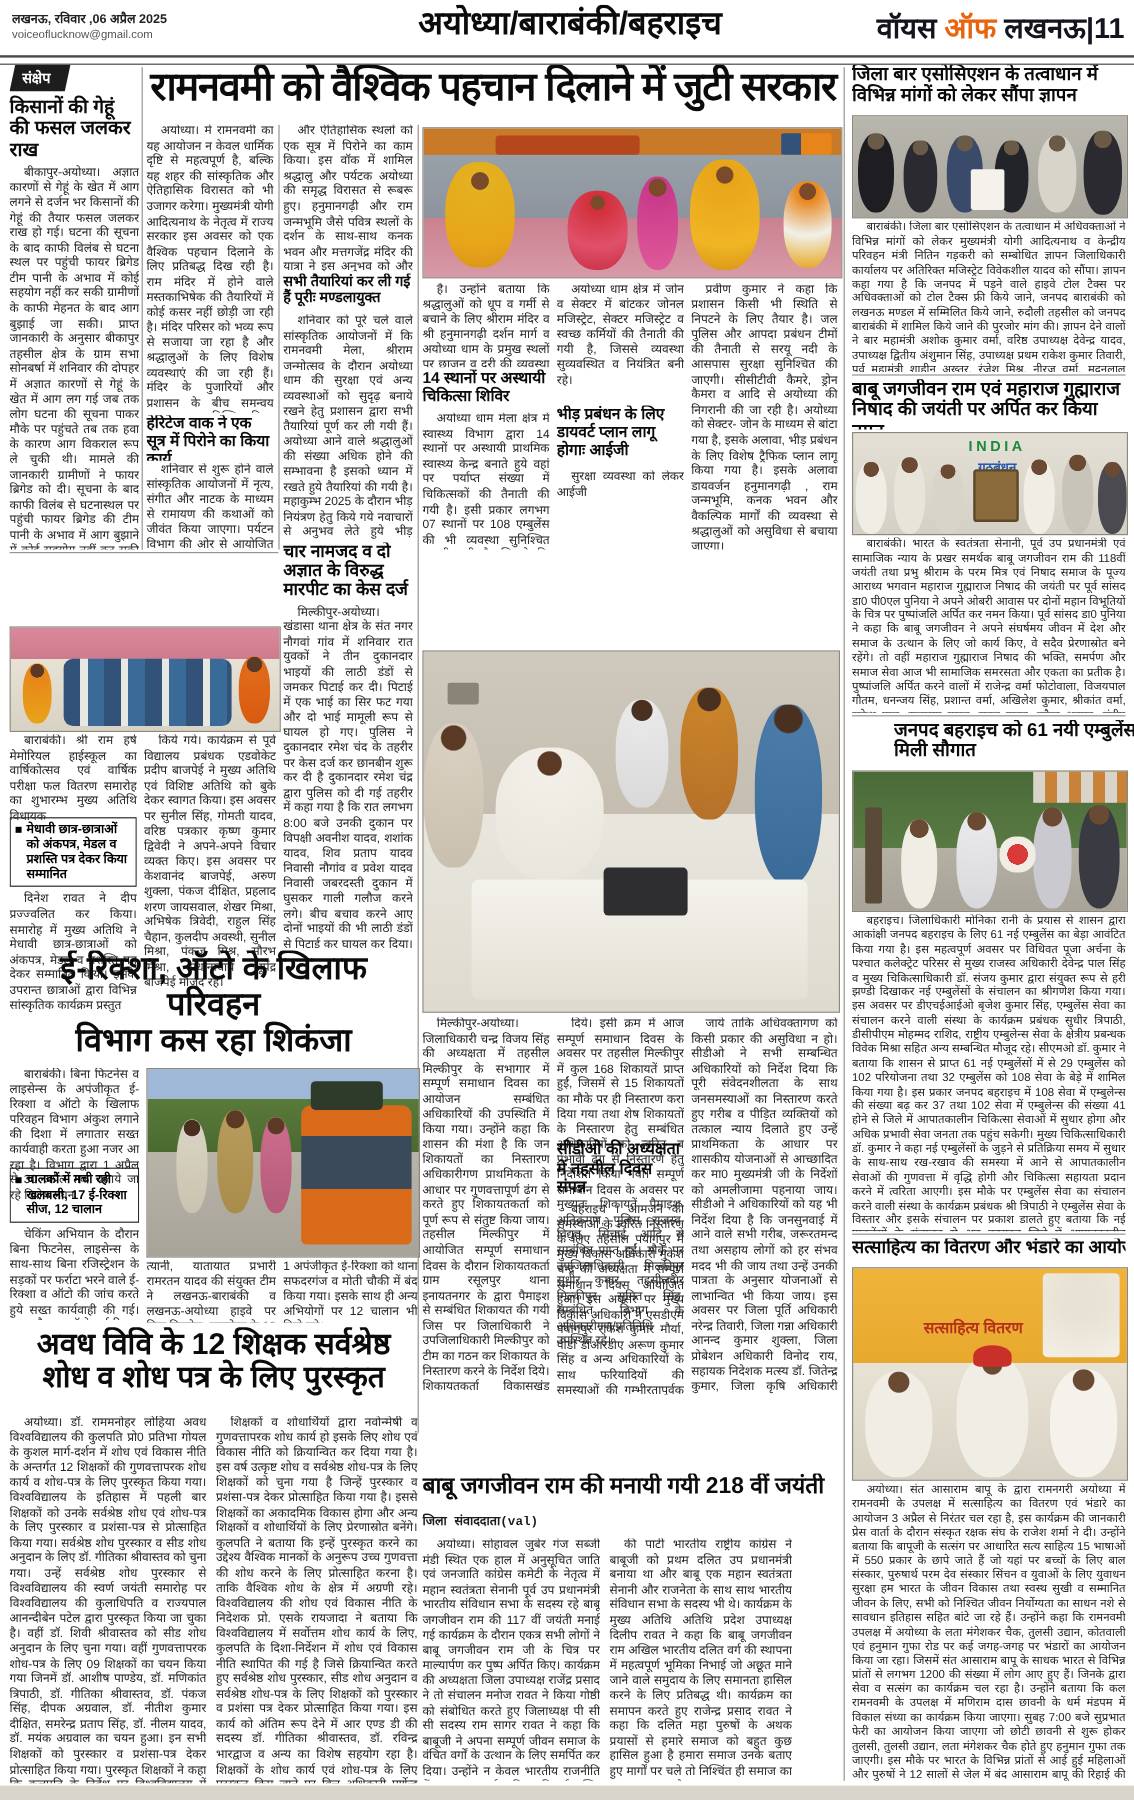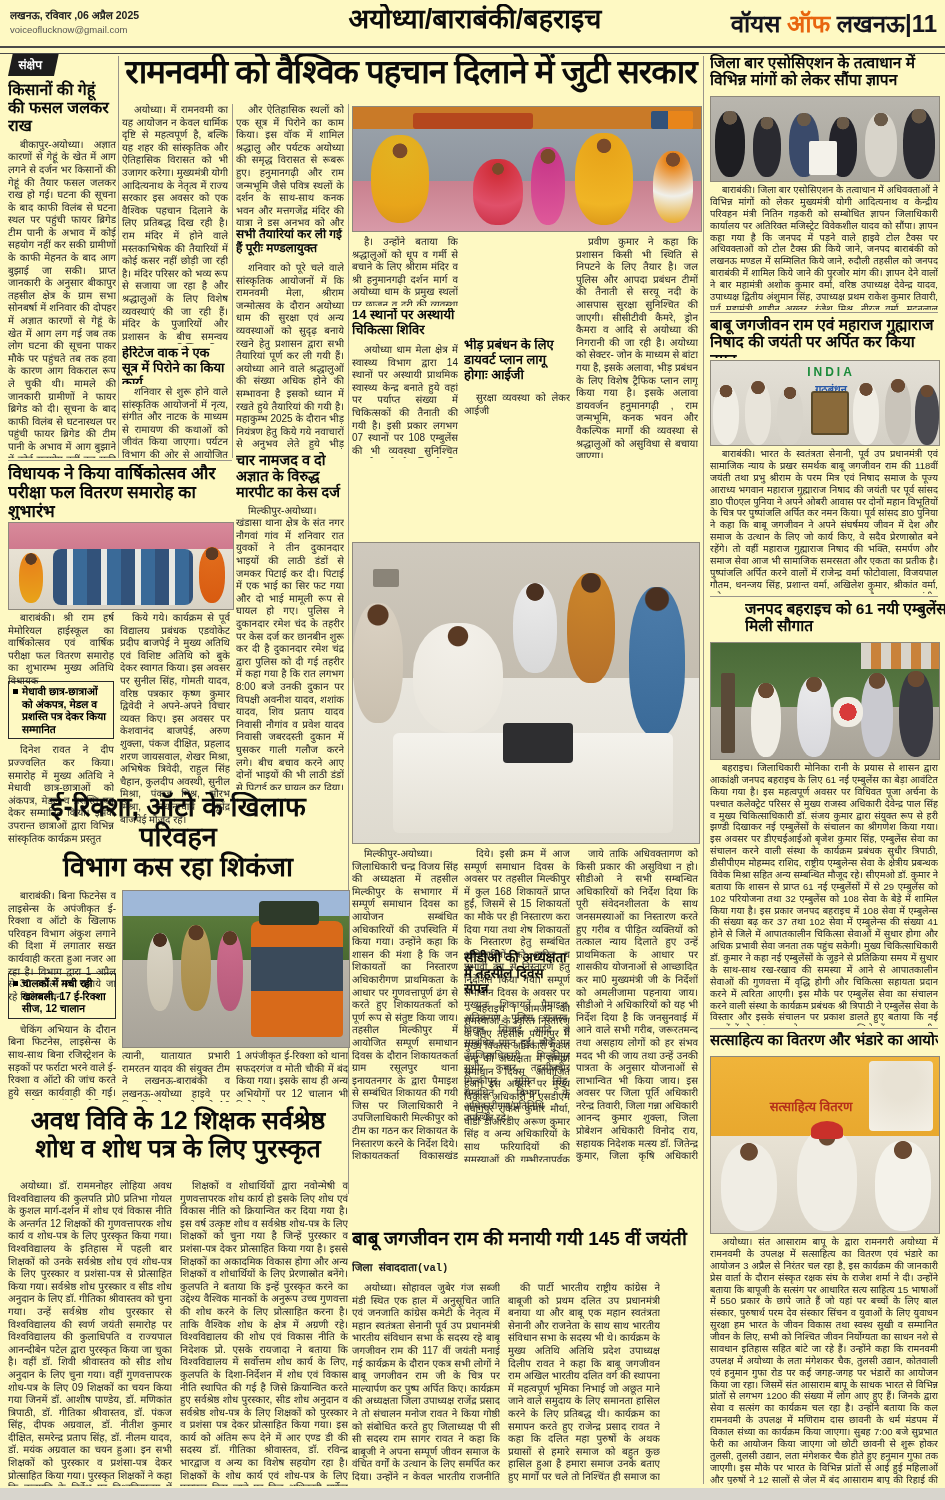--- a/index.html
+++ b/index.html
@@ -1,16 +1,16 @@
 <!DOCTYPE html>
 <html><head>
 <meta charset="utf-8">
 <style>
   html,body{margin:0;padding:0;background:#e9e6df;}
-  #page{position:relative;width:945px;height:1500px;background:#fef9c3;margin:0 auto;
+  #page{position:relative;width:945px;height:1500px;background:#ffffff;margin:0 auto;
         font-family:"Liberation Sans","DejaVu Sans",sans-serif;color:#1c1c1c;overflow:hidden;}
   .abs{position:absolute;overflow:hidden;}
   .body-txt{font-size:10px;line-height:1.26;text-align:justify;color:#242424;text-indent:12px;}
   .body-sm{font-size:9.5px;line-height:1.25;text-align:justify;color:#242424;text-indent:12px;}
   .headline{font-weight:bold;color:#0b0b0b;line-height:1.12;}
   .subhead{font-weight:bold;color:#0b0b0b;line-height:1.15;}
   .vrule{position:absolute;width:1px;background:#9a958c;}
   .hrule{position:absolute;height:1px;background:#9a958c;}
   .boxed{border:1.5px solid #2a2a2a;padding:3px 4px;margin:5px 0;display:flex;gap:4px;}
   .boxed .sq{width:5px;height:5px;background:#000;margin-top:4px;flex:none;}
@@ -76,20 +76,21 @@
     <div class="ph" style="left:222px;top:26px;width:58px;height:92px;background:radial-gradient(circle at 50% 14%,#7a4a2a 0 8%,#e8a51a 9%,#f0b525 70%,#d99417 100%);"></div>
     <div class="ph" style="left:300px;top:44px;width:40px;height:72px;background:radial-gradient(circle at 50% 12%,#7a4a2a 0 10%,#e8851a 11%,#f0f0ea 55%,#e8a51a 100%);"></div>
     <div class="ph" style="left:60px;top:6px;width:120px;height:16px;border-radius:3px;background:#b5471d;"></div>
     <div class="ph" style="right:8px;top:4px;width:42px;height:18px;border-radius:2px;background:linear-gradient(90deg,#32527a 0 40%,#e8851a 40%);"></div>
   </div>
 
   <div class="abs body-txt" style="left:352px;top:236px;width:106px;height:70px;">है। उन्होंने बताया कि श्रद्धालुओं को धूप व गर्मी से बचाने के लिए श्रीराम मंदिर व श्री हनुमानगढ़ी दर्शन मार्ग व अयोध्या धाम के प्रमुख स्थलों पर छाजन व दरी की व्यवस्था हेतु तैयारी की गई है।</div>
   <div class="abs subhead" style="left:352px;top:308px;width:106px;height:34px;font-size:13px;">14 स्थानों पर अस्थायी चिकित्सा शिविर</div>
   <div class="abs body-txt" style="left:352px;top:344px;width:106px;height:114px;">अयोध्या धाम मेला क्षेत्र में स्वास्थ्य विभाग द्वारा 14 स्थानों पर अस्थायी प्राथमिक स्वास्थ्य केन्द्र बनाते हुये वहां पर पर्याप्त संख्या में चिकित्सकों की तैनाती की गयी है। इसी प्रकार लगभग 07 स्थानों पर 108 एम्बुलेंस की भी व्यवस्था सुनिश्चित करायी गयी है, जिससे कि आकस्मिक स्थिति में इनका तत्काल उपयोग किया जा सके।</div>
 
+  <div class="abs body-txt" style="left:464px;top:236px;width:106px;height:100px;">अयोध्या धाम क्षेत्र में जोन व सेक्टर में बांटकर जोनल मजिस्ट्रेट, सेक्टर मजिस्ट्रेट व स्वच्छ कर्मियों की तैनाती की गयी है, जिससे व्यवस्था सुव्यवस्थित व नियंत्रित बनी रहे।</div>
   <div class="abs subhead" style="left:464px;top:338px;width:106px;height:52px;font-size:13px;">भीड़ प्रबंधन के लिए डायवर्ट प्लान लागू होगाः आईजी</div>
   <div class="abs body-txt" style="left:464px;top:392px;width:106px;height:66px;">सुरक्षा व्यवस्था को लेकर आईजी</div>
 
   <div class="abs body-txt" style="left:576px;top:236px;width:122px;height:222px;">प्रवीण कुमार ने कहा कि प्रशासन किसी भी स्थिति से निपटने के लिए तैयार है। जल पुलिस और आपदा प्रबंधन टीमों की तैनाती से सरयू नदी के आसपास सुरक्षा सुनिश्चित की जाएगी। सीसीटीवी कैमरे, ड्रोन कैमरा व आदि से अयोध्या की निगरानी की जा रही है। अयोध्या को सेक्टर- जोन के माध्यम से बांटा गया है, इसके अलावा, भीड़ प्रबंधन के लिए विशेष ट्रैफिक प्लान लागू किया गया है। इसके अलावा डायवर्जन हनुमानगढ़ी , राम जन्मभूमि, कनक भवन और वैकल्पिक मार्गों की व्यवस्था से श्रद्धालुओं को असुविधा से बचाया जाएगा।</div>
 
   <div class="abs" style="left:236px;top:452px;width:108px;height:338px;">
     <div class="headline" style="font-size:14.5px;margin-bottom:4px;">चार नामजद व दो अज्ञात के विरुद्ध मारपीट का केस दर्ज</div>
     <div class="body-txt" style="height:262px;">मिल्कीपुर-अयोध्या। खंडासा थाना क्षेत्र के संत नगर नौगवां गांव में शनिवार रात युवकों ने तीन दुकानदार भाइयों की लाठी डंडों से जमकर पिटाई कर दी। पिटाई में एक भाई का सिर फट गया और दो भाई मामूली रूप से घायल हो गए। पुलिस ने दुकानदार रमेश चंद के तहरीर पर केस दर्ज कर छानबीन शुरू कर दी है दुकानदार रमेश चंद्र द्वारा पुलिस को दी गई तहरीर में कहा गया है कि रात लगभग 8:00 बजे उनकी दुकान पर विपक्षी अवनीश यादव, शशांक यादव, शिव प्रताप यादव निवासी नौगांव व प्रवेश यादव निवासी जबरदस्ती दुकान में घुसकर गाली गलौज करने लगे। बीच बचाव करने आए दोनों भाइयों की भी लाठी डंडों से पिटाई कर घायल कर दिया। घायलों को उपचार हेतु अस्पताल में भर्ती कराया गया है। पुलिस मामले की छानबीन कर रही है।</div>
   </div>
 
@@ -105,21 +106,20 @@
   </div>
   <div class="abs body-txt" style="left:352px;top:848px;width:106px;height:314px;">मिल्कीपुर-अयोध्या। जिलाधिकारी चन्द्र विजय सिंह की अध्यक्षता में तहसील मिल्कीपुर के सभागार में सम्पूर्ण समाधान दिवस का आयोजन सम्बंधित अधिकारियों की उपस्थिति में किया गया। उन्होंने कहा कि शासन की मंशा है कि जन शिकायतों का निस्तारण अधिकारीगण प्राथमिकता के आधार पर गुणवत्तापूर्ण ढंग से करते हुए शिकायतकर्ता को पूर्ण रूप से संतुष्ट किया जाय। तहसील मिल्कीपुर में आयोजित सम्पूर्ण समाधान दिवस के दौरान शिकायतकर्ता ग्राम रसूलपुर थाना इनायतनगर के द्वारा पैमाइश से सम्बंधित शिकायत की गयी जिस पर जिलाधिकारी ने उपजिलाधिकारी मिल्कीपुर को टीम का गठन कर शिकायत के निस्तारण करने के निर्देश दिये। शिकायतकर्ता विकासखंड अमानीगंज के ग्राम पालपुर में अवैध कब्जे को लेकर हटवाने के सम्बंध में प्रार्थना पत्र दिया गया, जिस पर जिलाधिकारी ने एसडीएम मिल्कीपुर को तत्काल संज्ञान लेते हुए कार्यवाही कर निस्तारण करने के निर्देश दिये। इसी क्रम में विकासखण्ड मिल्कीपुर के ग्राम पंचायत इनायतनगर में प्रार्थी द्वारा श्रेणी 6 की भूमि पर स्थित देवस्थान/शिवलिंग पर कराये जा रहे अतिक्रमण को हटवाने के सम्बंध में प्रार्थना पत्र दिया गया है जिस पर उपजिलाधिकारी मिल्कीपुर को नियमानुसार कार्यवाही करने के निर्देश दिये।</div>
   <div class="abs" style="left:464px;top:848px;width:106px;height:314px;">
     <div class="body-txt" style="height:96px;">दिये। इसी क्रम में आज सम्पूर्ण समाधान दिवस के अवसर पर तहसील मिल्कीपुर में कुल 168 शिकायतें प्राप्त हुईं, जिसमें से 15 शिकायतों का मौके पर ही निस्तारण करा दिया गया तथा शेष शिकायतों के निस्तारण हेतु सम्बंधित अधिकारियों को त्वरित व प्रभावी ढंग से निस्तारण हेतु निर्देशित किया गया। सम्पूर्ण समाधान दिवस के अवसर पर मुख्यतः शिकायतें पैमाइश, अतिक्रमण, पुलिस, राजस्व, विद्युत, सिंचाई आदि से सम्बंधित प्राप्त हुईं। मौके पर उपजिलाधिकारी मिल्कीपुर सुधीर कुमार, तहसीलदार मिल्कीपुर सुमित सिंह, सम्बंधित विभाग के अधिकारीगण/प्रतिनिधि उपस्थित रहे।</div>
     <div class="subhead" style="font-size:13.5px;margin:6px 0;">सीडीओ की अध्यक्षता में तहसील दिवस संपन्न</div>
     <div class="body-txt" style="height:168px;">बहराइच । आमजन की समस्याओं के त्वरित निस्तारण के लिए तहसील पयागपुर में मुख्य विकास अधिकारी मुकेश चन्द्र की अध्यक्षता में सम्पूर्ण समाधान दिवस आयोजित हुआ। इस अवसर पर मुख्य विकास अधिकारी ने एसडीएम पयागपुर राकेश कुमार मौर्या, पीडी डीआरडीए अरूण कुमार सिंह व अन्य अधिकारियों के साथ फरियादियों की समस्याओं की गम्भीरतापूर्वक सुनवाई की और निस्तारण के लिए सम्बंधित अधिकारियों को आवश्यक दिशा निर्देश दिये। सम्पूर्ण समाधान दिवस के दौरान तहसील अधिवक्ता संघ के प्रतिनिधि मण्डल ने सीडीओ से भेंट</div>
   </div>
   <div class="abs body-txt" style="left:576px;top:848px;width:122px;height:314px;">जाये ताकि अधिवक्तागण को किसी प्रकार की असुविधा न हो। सीडीओ ने सभी सम्बन्धित अधिकारियों को निर्देश दिया कि पूरी संवेदनशीलता के साथ जनसमस्याओं का निस्तारण करते हुए गरीब व पीड़ित व्यक्तियों को तत्काल न्याय दिलाते हुए उन्हें प्राथमिकता के आधार पर शासकीय योजनाओं से आच्छादित कर मा0 मुख्यमंत्री जी के निर्देशों को अमलीजामा पहनाया जाय। सीडीओ ने अधिकारियों को यह भी निर्देश दिया है कि जनसुनवाई में आने वाले सभी गरीब, जरूरतमन्द तथा असहाय लोगों को हर संभव मदद भी की जाय तथा उन्हें उनकी पात्रता के अनुसार योजनाओं से लाभान्वित भी किया जाय। इस अवसर पर जिला पूर्ति अधिकारी नरेन्द्र तिवारी, जिला गन्ना अधिकारी आनन्द कुमार शुक्ला, जिला प्रोबेशन अधिकारी विनोद राय, सहायक निदेशक मत्स्य डॉ. जितेन्द्र कुमार, जिला कृषि अधिकारी सूबेदार यादव, जिला समाज कल्याण अधिकारी श्रद्धा पाण्डेय सहित अन्य जिला स्तरीय अधिकारी, सम्बन्धित खण्ड विकास अधिकारी, तहसीलदार, सीडीपीओ व थानाध्यक्ष सहित अन्य अधिकारी मौजूद रहे। उल्लेखनीय है कि तहसील कैसरगंज में अपर जिलाधिकारी गौरव रंजन श्रीवास्तव की अध्यक्षता में आयोजित सम्पूर्ण समाधान दिवस में प्राप्त हुए 75 प्रार्थना-पत्र के सापेक्ष 08, पयागपुर में प्राप्त 83 प्रार्थना पत्रों के सापेक्ष 04, तहसील सदर बहराइच में प्राप्त 16 के सापेक्ष 02, मिहींपुरवा (मोतीपुर) में प्राप्त 17, महसी में प्राप्त 25 के सापेक्ष 03 व नानपारा में प्राप्त 24 प्रार्थना-पत्रों के सापेक्ष 05 का मौके पर निस्तारण किया गया।</div>
 
   <div class="hrule" style="left:8px;top:460px;width:224px;"></div>
-  <div class="abs headline" style="left:8px;top:464px;width:224px;height:56px;font-size:17px;">विधायक ने किया वार्षिकोत्सव और  परीक्षा फल वितरण समारोह का शुभारंभ</div>
   <div class="photo" style="left:8px;top:522px;width:224px;height:86px;background:linear-gradient(180deg,#d88a9a 0%,#cf7a8e 30%,#e8e2d4 30%,#d8d2c4 100%);">
     <div class="ph" style="left:10px;top:30px;width:24px;height:50px;background:radial-gradient(circle at 50% 12%,#5a3a24 0 12%,#e8851a 13%,#e8a51a 100%);"></div>
     <div class="ph" style="left:44px;top:26px;width:140px;height:56px;border-radius:8px;background:repeating-linear-gradient(90deg,#32527a 0 14px,#e8e8e2 14px 20px,#3a6a98 20px 34px);"></div>
     <div class="ph" style="left:190px;top:24px;width:26px;height:56px;background:radial-gradient(circle at 50% 12%,#5a3a24 0 12%,#e06a1a 13%,#d85a10 100%);"></div>
   </div>
   <div class="abs" style="left:8px;top:612px;width:106px;height:272px;">
     <div class="body-txt" style="height:64px;">बाराबंकी। श्री राम हर्ष मेमोरियल हाईस्कूल का वार्षिकोत्सव एवं वार्षिक परीक्षा फल वितरण समारोह का शुभारम्भ मुख्य अतिथि विधायक</div>
     <div class="boxed">
         <span class="sq"></span>
         <span class="bx-t">मेधावी छात्र-छात्राओं को अंकपत्र, मेडल व प्रशस्ति पत्र देकर किया सम्मानित</span>
@@ -150,21 +150,21 @@
   <div class="abs body-txt" style="left:122px;top:1050px;width:108px;height:52px;text-indent:0;">त्यानी, यातायात प्रभारी रामरतन यादव की संयुक्त टीम ने लखनऊ-बाराबंकी व लखनऊ-अयोध्या हाइवे पर बिना फिटनेस, लाइसेन्स के 16 ई-रिक्शा व</div>
   <div class="abs body-txt" style="left:236px;top:1050px;width:112px;height:52px;text-indent:0;">1 अपंजीकृत ई-रिक्शा को थाना सफदरगंज व मोती चौकी में बंद किया गया। इसके साथ ही अन्य अभियोगों पर 12 चालान भी किये गये।</div>
 
   <div class="abs center" style="left:8px;top:1106px;width:340px;height:70px;">
     <div class="headline" style="font-size:25px;">अवध विवि के 12 शिक्षक सर्वश्रेष्ठ</div>
     <div class="headline" style="font-size:25px;">शोध व शोध पत्र के लिए पुरस्कृत</div>
   </div>
   <div class="abs body-txt" style="left:8px;top:1180px;width:164px;height:306px;">अयोध्या।  डॉ. राममनोहर लोहिया अवध विश्वविद्यालय की कुलपति प्रो0 प्रतिभा गोयल के कुशल मार्ग-दर्शन में शोध एवं विकास नीति के अन्तर्गत 12 शिक्षकों की गुणवत्तापरक शोध कार्य व शोध-पत्र के लिए पुरस्कृत किया गया। विश्वविद्यालय के इतिहास में पहली बार शिक्षकों को उनके सर्वश्रेष्ठ शोध एवं शोध-पत्र के लिए पुरस्कार व प्रशंसा-पत्र से प्रोत्साहित किया गया। सर्वश्रेष्ठ शोध पुरस्कार व सीड शोध अनुदान के लिए डॉ. गीतिका श्रीवास्तव को चुना गया। उन्हें सर्वश्रेष्ठ शोध पुरस्कार से विश्वविद्यालय की स्वर्ण जयंती समारोह पर विश्वविद्यालय की कुलाधिपति व राज्यपाल आनन्दीबेन पटेल द्वारा पुरस्कृत किया जा चुका है। वहीं डॉ. शिवी श्रीवास्तव को सीड शोध अनुदान के लिए चुना गया। वहीं गुणवत्तापरक शोध-पत्र के लिए 09 शिक्षकों का चयन किया गया जिनमें डॉ. आशीष पाण्डेय, डॉ. मणिकांत त्रिपाठी, डॉ. गीतिका श्रीवास्तव, डॉ. पंकज सिंह, दीपक अग्रवाल, डॉ. नीतीश कुमार दीक्षित, समरेन्द्र प्रताप सिंह, डॉ. नीलम यादव, डॉ. मयंक अग्रवाल का चयन हुआ। इन सभी शिक्षकों को पुरस्कार व प्रशंसा-पत्र देकर प्रोत्साहित किया गया। पुरस्कृत शिक्षकों ने कहा कि कुलपति के निर्देश पर विश्वविद्यालय में शोध एवं विकास नीति पिछले वर्ष प्रभावी की गई है। इसके क्रियान्वयन होने से शिक्षकों में अपार हर्ष है। उन्होंने कहा कि अब शोधार्थियों और शिक्षकों में शोध के प्रति रुचि बढ़ेगी। कुलपति प्रो0 गोयल ने बताया कि विश्वविद्यालय के</div>
   <div class="abs body-txt" style="left:180px;top:1180px;width:168px;height:306px;">शिक्षकों व शोधार्थियों द्वारा नवोन्मेषी व गुणवत्तापरक शोध कार्य हो इसके लिए शोध एवं विकास नीति को क्रियान्वित कर दिया गया है। इस वर्ष उत्कृष्ट शोध व सर्वश्रेष्ठ शोध-पत्र के लिए शिक्षकों को चुना गया है जिन्हें पुरस्कार व प्रशंसा-पत्र देकर प्रोत्साहित किया गया है। इससे शिक्षकों का अकादमिक विकास होगा और अन्य शिक्षकों व शोधार्थियों के लिए प्रेरणास्रोत बनेंगे। कुलपति ने बताया कि इन्हें पुरस्कृत करने का उद्देश्य वैश्विक मानकों के अनुरूप उच्च गुणवत्ता की शोध करने के लिए प्रोत्साहित करना है। ताकि वैश्विक शोध के क्षेत्र में अग्रणी रहे। विश्वविद्यालय की शोध एवं विकास नीति के निदेशक प्रो. एसके रायजादा ने बताया कि विश्वविद्यालय में सर्वोत्तम शोध कार्य के लिए, कुलपति के दिशा-निर्देशन में शोध एवं विकास नीति स्थापित की गई है जिसे क्रियान्वित करते हुए सर्वश्रेष्ठ शोध पुरस्कार, सीड शोध अनुदान व सर्वश्रेष्ठ शोध-पत्र के लिए शिक्षकों को पुरस्कार व प्रशंसा पत्र देकर प्रोत्साहित किया गया। इस कार्य को अंतिम रूप देने में आर एण्ड डी की सदस्य डॉ. गीतिका श्रीवास्तव, डॉ. रविन्द्र भारद्वाज व अन्य का विशेष सहयोग रहा है। शिक्षकों के शोध कार्य एवं शोध-पत्र के लिए पुरस्कृत किए जाने पर वित्त अधिकारी पूर्णेन्दु शुक्ल, कुलसचिव उमानाथ, प्रो. अजय प्रताप सिंह, प्रो. एसएस मिश्रा, प्रो. आशुतोष सिन्हा, प्रो. हिमांशु शेखर सिंह, प्रो. चयन कुमार मिश्र, प्रो. अशोक राय, प्रो. नीलम पाठक, प्रो. फर्रुख जमाल, प्रो. गंगाराम मिश्र, प्रो. अनूप कुमार, प्रो. सिद्धार्थ शुक्ल, प्रो. शैलेन्द्र वर्मा आदि उपस्थित रहे।</div>
 
-  <div class="abs headline" style="left:352px;top:1228px;width:346px;height:26px;font-size:19px;white-space:nowrap;">बाबू जगजीवन राम की मनायी गयी 145 वीं जयंती</div>
+  <div class="abs headline" style="left:352px;top:1228px;width:346px;height:26px;font-size:19px;white-space:nowrap;">बाबू जगजीवन राम की मनायी गयी 218 वीं जयंती</div>
   <div class="abs" style="left:352px;top:1258px;width:150px;font-family:Liberation Mono, monospace;">
     <span class="byline">जिला संवाददाता(val)</span>
   </div>
   <div class="abs body-txt" style="left:352px;top:1282px;width:148px;height:202px;">अयोध्या। सोहावल जुबेर गंज सब्जी मंडी स्थित एक हाल में अनुसूचित जाति एवं जनजाति कांग्रेस कमेटी के नेतृत्व में महान स्वतंत्रता सेनानी पूर्व उप प्रधानमंत्री भारतीय संविधान सभा के सदस्य रहे बाबू जगजीवन राम की 117 वीं जयंती मनाई गई कार्यक्रम के दौरान एकत्र सभी लोगों ने बाबू जगजीवन राम जी के चित्र पर माल्यार्पण कर पुष्प अर्पित किए। कार्यक्रम की अध्यक्षता जिला उपाध्यक्ष राजेंद्र प्रसाद ने तो संचालन मनोज रावत ने किया गोष्ठी को संबोधित करते हुए जिलाध्यक्ष पी सी सी सदस्य राम सागर रावत ने कहा कि बाबूजी ने अपना सम्पूर्ण जीवन समाज के वंचित वर्गों के उत्थान के लिए समर्पित कर दिया। उन्होंने न केवल भारतीय राजनीति में एक महत्वपूर्ण भूमिका निभाई बल्कि सामाजिक न्याय और समानता के लिए भी अथक प्रयास किए। उनका जीवन दलितों और कमजोर वर्गों के लिए एक प्रेरणा स्रोत है उन्होंने कहा कि देश</div>
   <div class="abs body-txt" style="left:508px;top:1282px;width:152px;height:202px;">की पार्टी भारतीय राष्ट्रीय कांग्रेस ने बाबूजी को प्रथम दलित उप प्रधानमंत्री बनाया था और बाबू एक महान स्वतंत्रता सेनानी और राजनेता के साथ साथ भारतीय संविधान सभा के सदस्य भी थे। कार्यक्रम के मुख्य अतिथि अतिथि प्रदेश उपाध्यक्ष दिलीप रावत ने कहा कि बाबू जगजीवन राम अखिल भारतीय दलित वर्ग की स्थापना में महत्वपूर्ण भूमिका निभाई जो अछूत माने जाने वाले समुदाय के लिए समानता हासिल करने के लिए प्रतिबद्ध थी। कार्यक्रम का समापन करते हुए राजेन्द्र प्रसाद रावत ने कहा कि दलित महा पुरुषों के अथक प्रयासों से हमारे समाज को बहुत कुछ हासिल हुआ है हमारा समाज उनके बताए हुए मार्गों पर चले तो निश्चिंत ही समाज का उत्थान सम्भव है। इस अवसर पर अजय रावत, मनोज रावत, राधेश्याम रावत, इमरान, साधू राम गौतम सुफियान, पावन रावत, अखिल रावत, अजय रावत, वीर बहादुर रावत, अनिल कुमार गौतम, विनोद रावत, मनीष कुमार, अवधेश रावत, शिव कुमार गौतम, आदि लोग उपस्थित रहे</div>
 
   <div class="abs headline" style="left:710px;top:54px;width:228px;height:40px;font-size:15.5px;">जिला बार एसोसिएशन के तत्वाधान में विभिन्न मांगों को लेकर सौंपा ज्ञापन</div>
   <div class="photo" style="left:710px;top:96px;width:228px;height:84px;background:linear-gradient(180deg,#b9b6ae 0%,#a8a59c 100%);">
     <div class="ph" style="left:4px;top:14px;width:30px;height:66px;background:radial-gradient(circle at 50% 10%,#6a5a48 0 11%,#1e1e22 12%);"></div>
     <div class="ph" style="left:42px;top:20px;width:28px;height:60px;background:radial-gradient(circle at 50% 10%,#6a5a48 0 11%,#2a2a30 12%);"></div>

